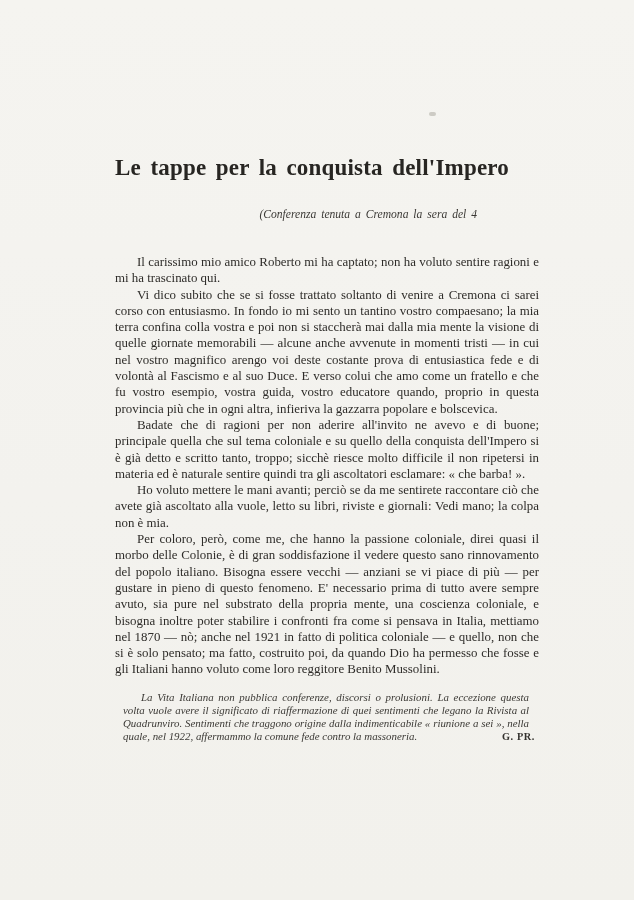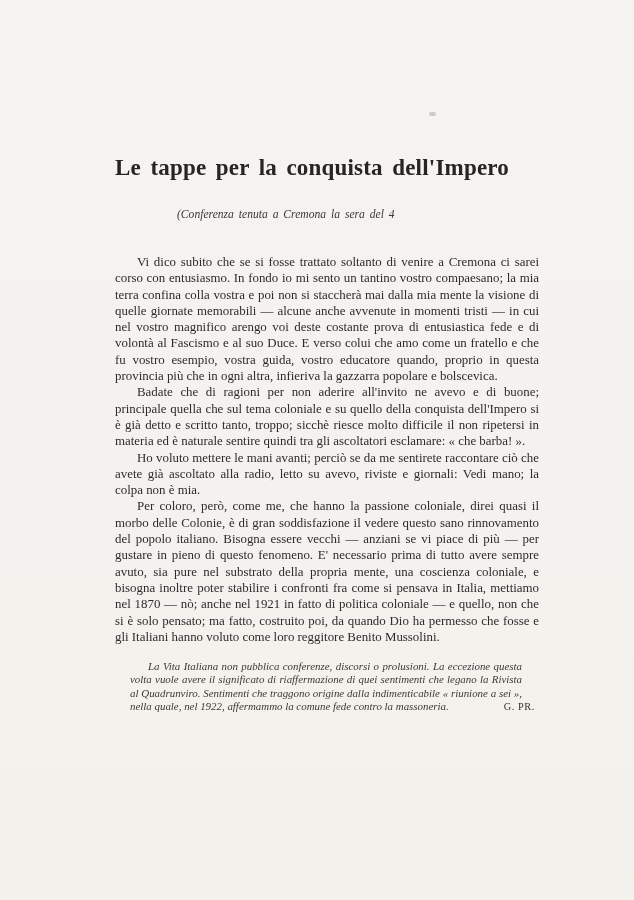--- a/index.html
+++ b/index.html
@@ -45,21 +45,21 @@
     word-spacing: 3.5px;
     color: #272522;
     white-space: nowrap;
   }
   .subtitle {
     width: 300px;
     margin: 0 auto 32px auto;
     font-style: italic;
     font-size: 11.6px;
     line-height: 15px;
-    text-align: left;
+    text-align: right;
     color: #3b3935;
     word-spacing: 2px;
   }
   .bodytext {
     font-size: 12.9px;
     line-height: 16.3px;
     text-align: justify;
     color: #2e2c29;
   }
   .bodytext p {
@@ -69,53 +69,54 @@
   .footnote {
     position: relative;
     margin-top: 13px;
     font-size: 10.9px;
     line-height: 13.2px;
     font-style: italic;
     text-align: justify;
     color: #3b3935;
   }
   .footnote p {
-    margin: 15px;
+    margin: 8px;
     text-indent: 18px;
     padding-right: 2px;
   }
   .footnote .sig {
     position: absolute;
     right: 4px;
     bottom: 0;
     font-style: normal;
     font-size: 10.3px;
-    font-weight: normal;
+    font-weight: bold;
     letter-spacing: 0.6px;
     color: #34322e;
   }
 </style>
 </head>
 <body>
 
 <div class="scan-page">
   <div class="artifact"></div>
 
   <div class="content">
 
     <h1 class="title">Le tappe per la conquista dell'Impero</h1>
 
     <div class="subtitle">
       <div>(Conferenza tenuta a Cremona la sera del 4</div>
     </div>
 
     <div class="bodytext">
+      <p>Il carissimo mio amico Roberto mi ha captato; non ha voluto sentire ragioni e mi ha trascinato qui.</p>
       <p>Vi dico subito che se si fosse trattato soltanto di venire a Cremona ci sarei corso con entusiasmo. In fondo io mi sento un tantino vostro compaesano; la mia terra confina colla vostra e poi non si staccherà mai dalla mia mente la visione di quelle giornate memorabili — alcune anche avvenute in momenti tristi — in cui nel vostro magnifico arengo voi deste costante prova di entusiastica fede e di volontà al Fascismo e al suo Duce. E verso colui che amo come un fratello e che fu vostro esempio, vostra guida, vostro educatore quando, proprio in questa provincia più che in ogni altra, infieriva la gazzarra popolare e bolscevica.</p>
       <p>Badate che di ragioni per non aderire all'invito ne avevo e di buone; principale quella che sul tema coloniale e su quello della conquista dell'Impero si è già detto e scritto tanto, troppo; sicchè riesce molto difficile il non ripetersi in materia ed è naturale sentire quindi tra gli ascoltatori esclamare: « che barba! ».</p>
-      <p>Ho voluto mettere le mani avanti; perciò se da me sentirete raccontare ciò che avete già ascoltato alla radio, letto su avevo, riviste e giornali: Vedi mano; la colpa non è mia.</p>
+      <p>Ho voluto mettere le mani avanti; perciò se da me sentirete raccontare ciò che avete già ascoltato alla vuole, letto su libri, riviste e giornali: Vedi mano; la colpa non è mia.</p>
       <p>Per coloro, però, come me, che hanno la passione coloniale, direi quasi il morbo delle Colonie, è di gran soddisfazione il vedere questo sano rinnovamento del popolo italiano. Bisogna essere vecchi — anziani se vi piace di più — per gustare in pieno di questo fenomeno. E' necessario prima di tutto avere sempre avuto, sia pure nel substrato della propria mente, una coscienza coloniale, e bisogna inoltre poter stabilire i confronti fra come si pensava in Italia, mettiamo nel 1870 — nò; anche nel 1921 in fatto di politica coloniale — e quello, non che si è solo pensato; ma fatto, costruito poi, da quando Dio ha permesso che fosse e gli Italiani hanno voluto come loro reggitore Benito Mussolini.</p>
     </div>
 
     <div class="footnote">
       <p>La Vita Italiana non pubblica conferenze, discorsi o prolusioni. La eccezione questa volta vuole avere il significato di riaffermazione di quei sentimenti che legano la Rivista al Quadrunviro. Sentimenti che traggono origine dalla indimenticabile « riunione a sei », nella quale, nel 1922, affermammo la comune fede contro la massoneria.</p>
       <span class="sig">G. PR.</span>
     </div>
 
   </div>
 </div>

